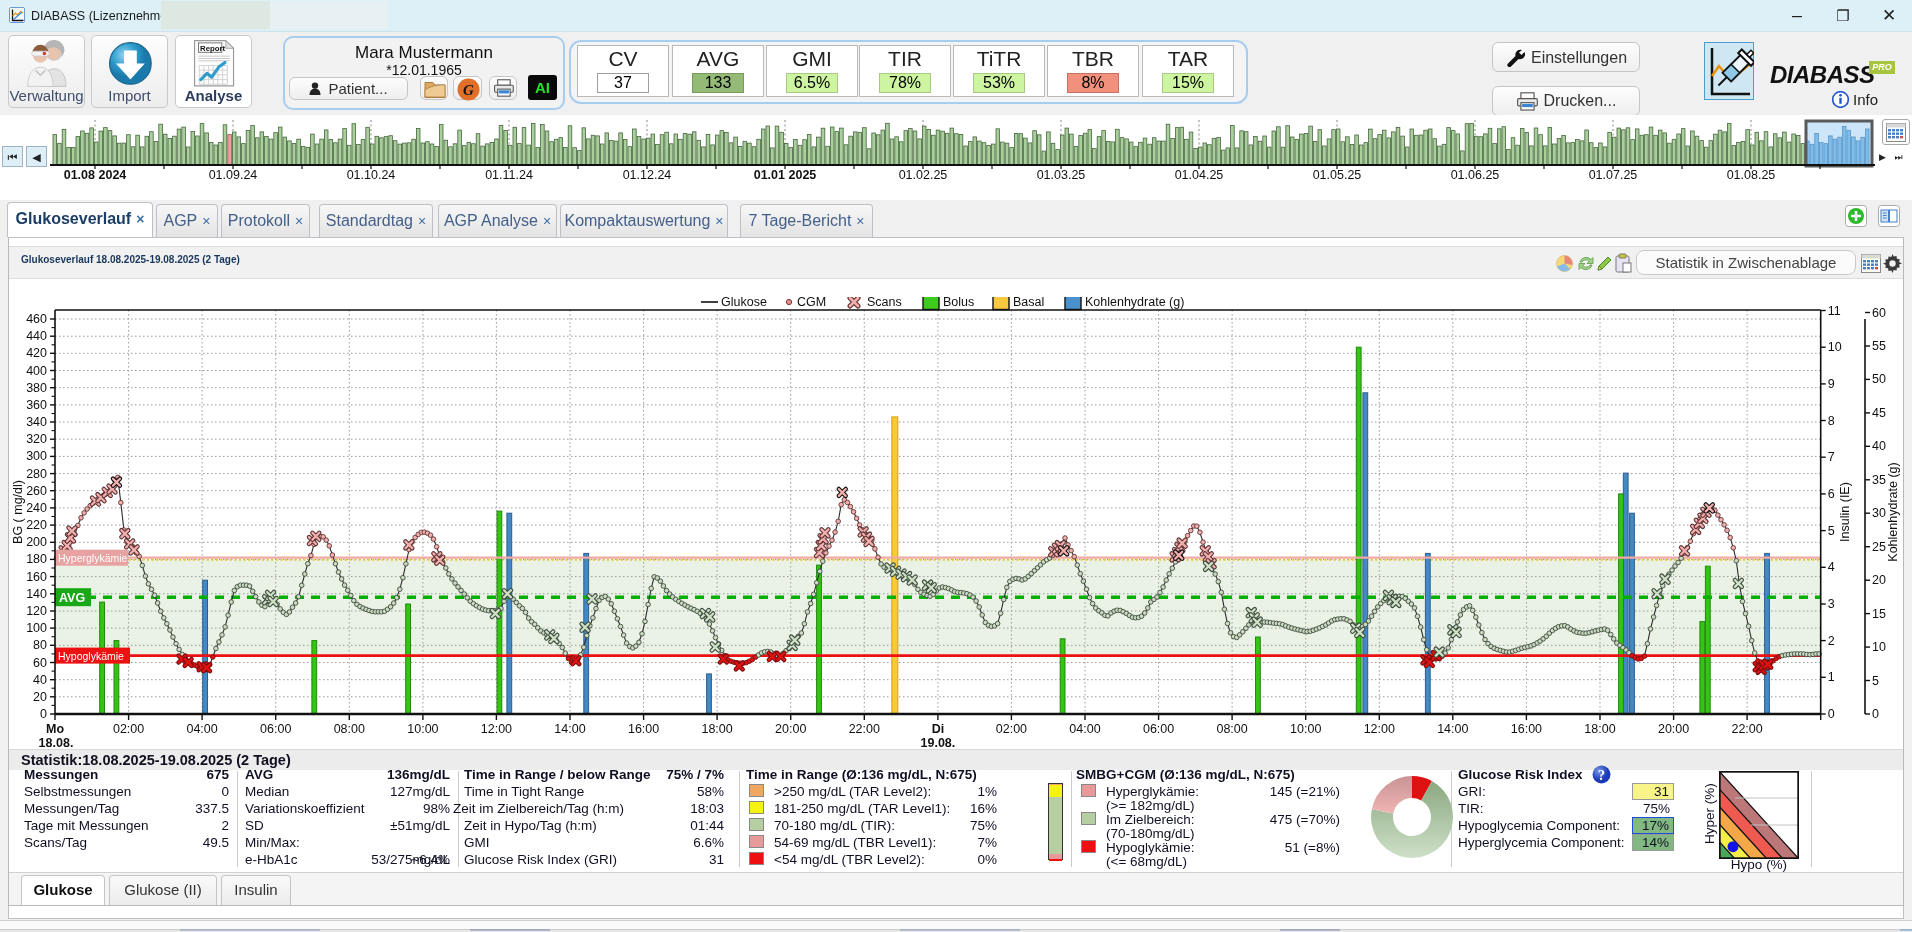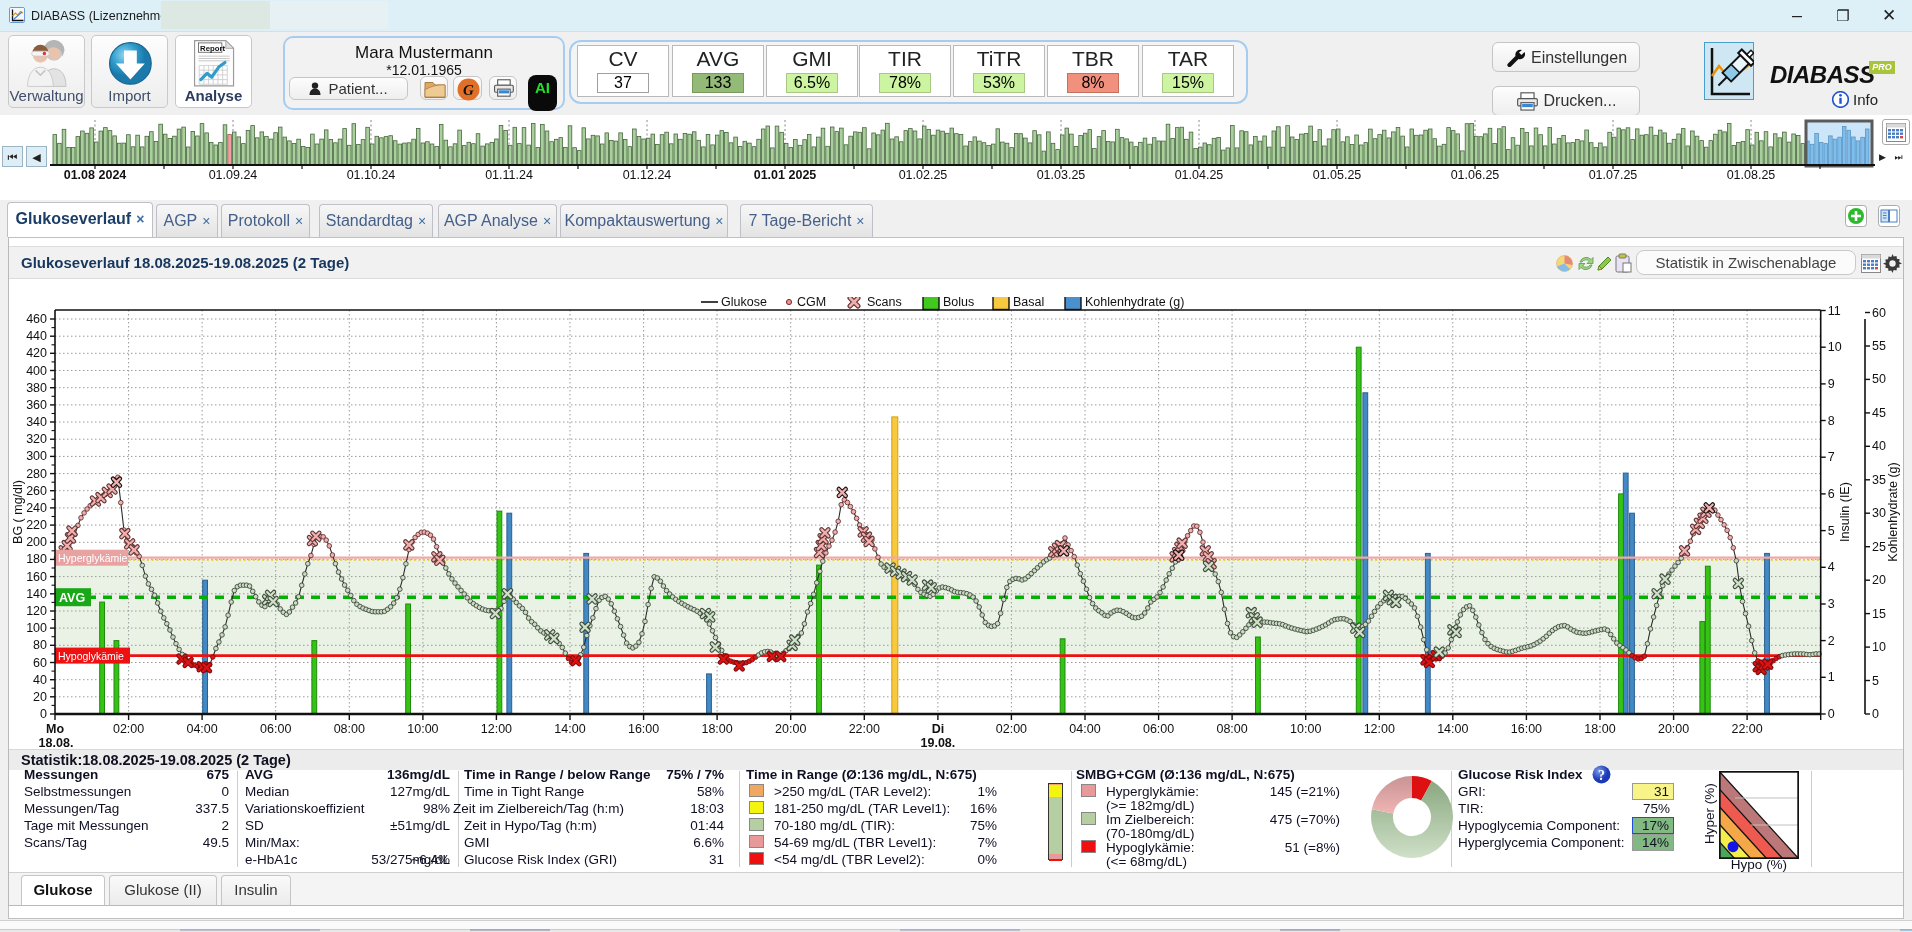--- a/index.html
+++ b/index.html
@@ -16,21 +16,21 @@
 .statbox{position:absolute;top:5px;width:92px;height:52px;background:#fff;border:1px solid #b9b9b9;text-align:center}
 .statbox .t{font-size:21px;color:#222;margin-top:1px}
 .statbox .v{display:inline-block;min-width:52px;margin-top:2px;font-size:16px;padding:0 4px;border:1px solid #9f9f9f}
 .smallbtn{position:absolute;height:30px;border:1px solid #c5c5c5;border-radius:6px;background:linear-gradient(#fdfdfd,#eeeeee);font-size:16px;color:#333;text-align:center}
 .tabbar{position:absolute;left:0;top:200px;width:1912px;height:37px;background:#f0f0f0}
 .tab{position:absolute;top:4px;height:33px;background:linear-gradient(#f7f7f7,#e3e3e3);border:1px solid #bfbfc7;border-bottom:none;border-radius:4px 4px 0 0;font-size:16px;color:#44608a;text-align:center;line-height:31px;padding:0;white-space:nowrap}
 .tab.active{background:#fff;top:2px;height:35px;font-weight:bold;color:#1c3d66;z-index:3}
 .tab .x{color:#3c6ea5;font-size:14px;margin-left:5px}
 .content{position:absolute;left:8px;top:237px;width:1896px;height:669px;background:#fff;border:1px solid #b9b9b9;border-top:1px solid #bfbfc7}
 .charthdr{position:absolute;left:0px;top:8px;width:1894px;height:33px;background:#f1f1f1;border-top:1px solid #dcdcdc;border-bottom:1px solid #dcdcdc}
-.charthdr .htitle{position:absolute;left:12px;top:7px;font-size:15px;font-weight:bold;color:#17365d}
+.charthdr .htitle{position:absolute;left:12px;top:7px;font-size:10px;font-weight:bold;color:#17365d}
 .hbtn{position:absolute;left:1627px;top:3px;width:220px;height:25px;border:1px solid #c9c9c9;border-radius:8px;background:#fbfbfb;font-size:15px;color:#444;text-align:center;line-height:23px}
 .statshdr{position:absolute;left:0;top:511px;width:1894px;height:21px;background:#ececec;border-top:1px solid #d8d8d8;font-size:14.5px;font-weight:bold;color:#101020;padding:2px 0 0 12px}
 .stats{position:absolute;left:0;top:532px;width:1894px;height:102px;background:#fff;font-size:13.5px;color:#101024}
 .scol{position:absolute;top:1px;height:96px;border-right:1px solid #cccccc}
 .srow{position:absolute;height:17px;white-space:nowrap}
 .sval{position:absolute;text-align:right}
 .sw{position:absolute;width:15px;height:13px;border:1px solid #888}
 .btabs{position:absolute;left:0;top:634px;width:1894px;height:33px;background:#f4f4f4;border-top:1px solid #d0d0d0}
 .btab{position:absolute;top:2px;height:30px;background:linear-gradient(#fafafa,#ebebeb);border:1px solid #c5c5c5;border-bottom:none;border-radius:4px 4px 0 0;font-size:15px;color:#333;text-align:center;line-height:28px}
 .btab.active{background:#fff;font-weight:bold;color:#111}
@@ -124,21 +124,21 @@
     <div class="smallbtn" style="left:489px;top:44px;width:28px;height:24px">
       <div style="position:absolute;left:3px;top:2px;"><svg width="21" height="18" viewBox="0 0 21 18" style="">
           <g transform="scale(0.78)">
             <rect x="6" y="1" width="16" height="7" fill="#fff" stroke="#555" stroke-width="1.4"></rect>
             <rect x="2" y="8" width="24" height="9" rx="1.5" fill="#e9e9e9" stroke="#555" stroke-width="1.4"></rect>
             <rect x="6" y="13" width="16" height="9" fill="#fff" stroke="#555" stroke-width="1.4"></rect>
             <rect x="7.5" y="14.5" width="13" height="4" fill="#3a86d4"></rect>
           </g>
         </svg></div>
     </div>
-    <div style="position:absolute;left:528px;top:43px;width:29px;height:36px;background:#0a0a0a;border-radius:8px;color:#21e42a;font-weight:bold;font-size:15px;text-align:center;line-height:25px">AI</div>
+    <div style="position:absolute;left:528px;top:43px;width:29px;height:25px;background:#0a0a0a;border-radius:3px;color:#21e42a;font-weight:bold;font-size:15px;text-align:center;line-height:25px">AI</div>
     <div class="statgrp"></div>
     <div class="statbox" style="left:577px;top:13px"><div class="t">CV</div><div class="v" style="background:#ffffff;border-color:#9f9f9f">37</div></div>
     <div class="statbox" style="left:672px;top:13px"><div class="t">AVG</div><div class="v" style="background:#94ba78;border-color:#7a9a5a">133</div></div>
     <div class="statbox" style="left:766px;top:13px"><div class="t">GMI</div><div class="v" style="background:#cdf4a0;border-color:#a8c884">6.5%</div></div>
     <div class="statbox" style="left:859px;top:13px"><div class="t">TIR</div><div class="v" style="background:#cdf4a0;border-color:#a8c884">78%</div></div>
     <div class="statbox" style="left:953px;top:13px"><div class="t">TiTR</div><div class="v" style="background:#cdf4a0;border-color:#a8c884">53%</div></div>
     <div class="statbox" style="left:1047px;top:13px"><div class="t">TBR</div><div class="v" style="background:#f2907e;border-color:#c87060">8%</div></div>
     <div class="statbox" style="left:1142px;top:13px"><div class="t">TAR</div><div class="v" style="background:#cdf4a0;border-color:#a8c884">15%</div></div>
     <div class="smallbtn" style="left:1492px;top:10px;width:148px;line-height:28px"><span style="position:relative;top:4px;display:inline-block;margin-right:6px"><svg width="20" height="20" viewBox="0 0 20 20" style="">
           <path d="M17 3a5 5 0 0 0-6.5 6L3 16.5a2 2 0 0 0 3 3L13.5 12A5 5 0 0 0 19.5 5l-3 3-2.5-2.5z" fill="#111"></path>

